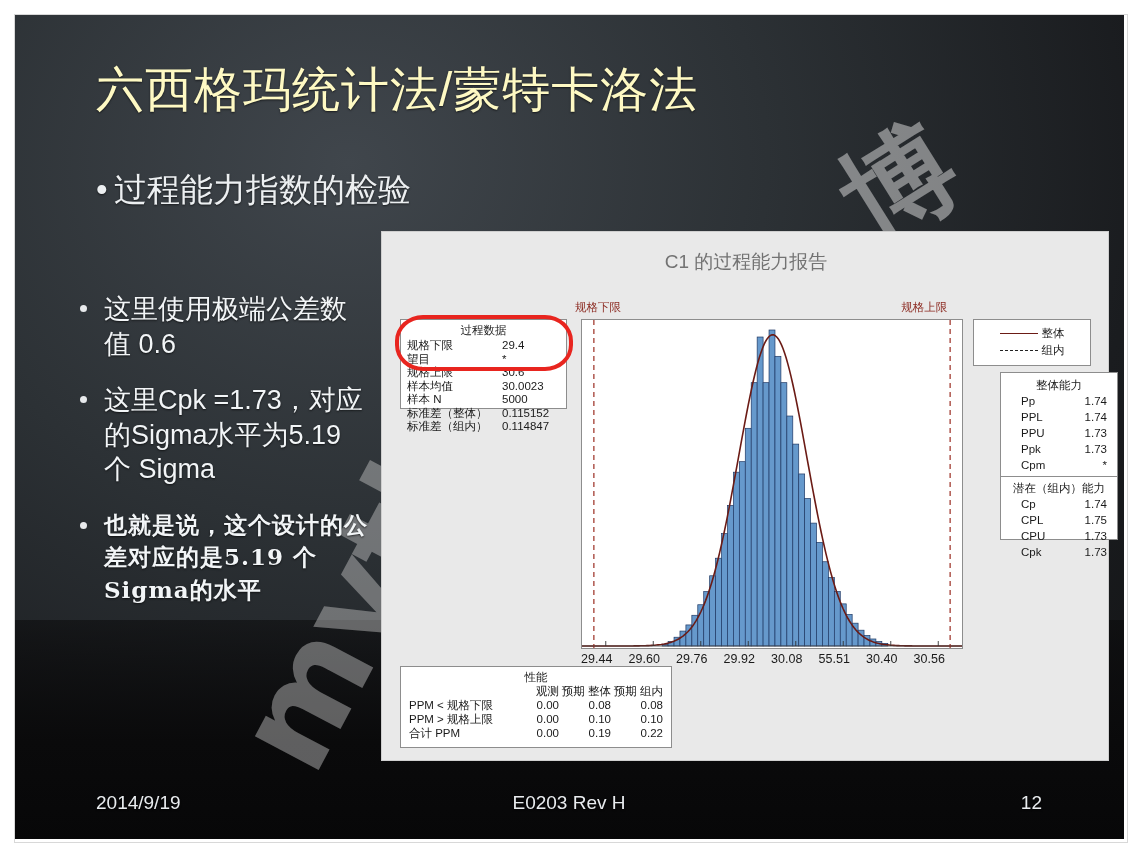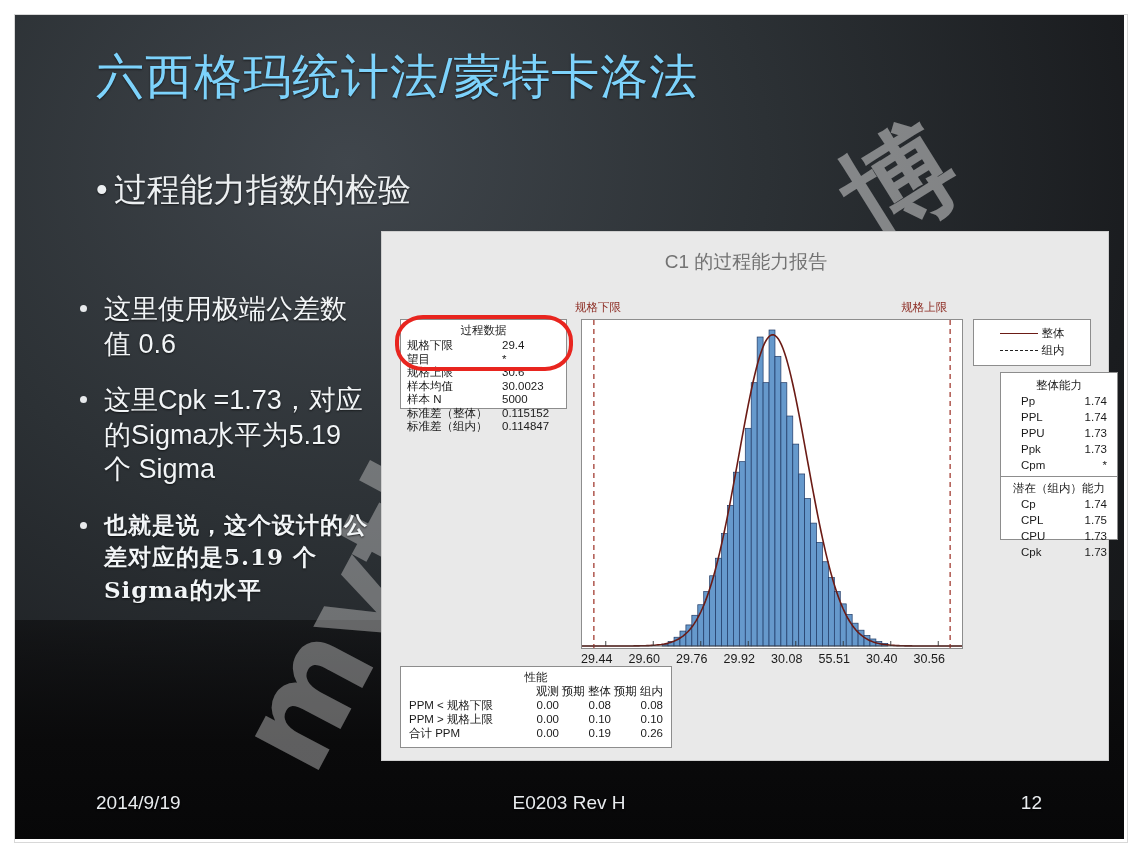--- a/index.html
+++ b/index.html
@@ -24,21 +24,21 @@
 
   
   .wm{position:absolute;color:rgba(226,226,226,.50);font-weight:bold;
       font-family:"DejaVu Sans",sans-serif;white-space:nowrap;pointer-events:none;}
   .wm-cjk{left:846px;top:112px;font-size:110px;transform:rotate(-32deg);
       letter-spacing:-6px;}
   .wm-lat{left:176px;top:520px;font-size:132px;transform:rotate(-62deg);
       letter-spacing:-4px;color:rgba(200,200,200,.45);}
 
   
-  .title{position:absolute;left:96px;top:45px;font-size:48px;color:#7dd3fc;
+  .title{position:absolute;left:96px;top:58px;font-size:48px;color:#fef9c3;
      font-family:"Liberation Sans",sans-serif;letter-spacing:1px;
      text-shadow:0 1px 2px rgba(0,0,0,.6);}
   .sub-bullet{position:absolute;left:96px;top:168px;font-size:33px;color:#eceff1;
      text-shadow:0 1px 2px rgba(0,0,0,.6);}
   .sub-bullet .dot{display:inline-block;width:18px;}
 
   .bullets{position:absolute;left:70px;top:292px;width:300px;}
   .bl{position:relative;padding-left:34px;margin-bottom:22px;color:#f2f5f7;
       font-size:27px;line-height:1.28;text-shadow:0 1px 2px rgba(0,0,0,.65);}
   .bl::before{content:"";position:absolute;left:10px;top:13px;width:7px;height:7px;
@@ -310,21 +310,21 @@
         <tr>
           <td class="lab">PPM &gt; 规格上限</td>
           <td class="num">0.00</td>
           <td class="num">0.10</td>
           <td class="num">0.10</td>
         </tr>
         <tr>
           <td class="lab">合计 PPM</td>
           <td class="num">0.00</td>
           <td class="num">0.19</td>
-          <td class="num">0.26</td>
+          <td class="num">0.22</td>
         </tr>
       </tbody>
         </table>
     </div>
   </div>
 
   <div class="edge"></div>
   <div class="edge2"></div>
 </div>
 

